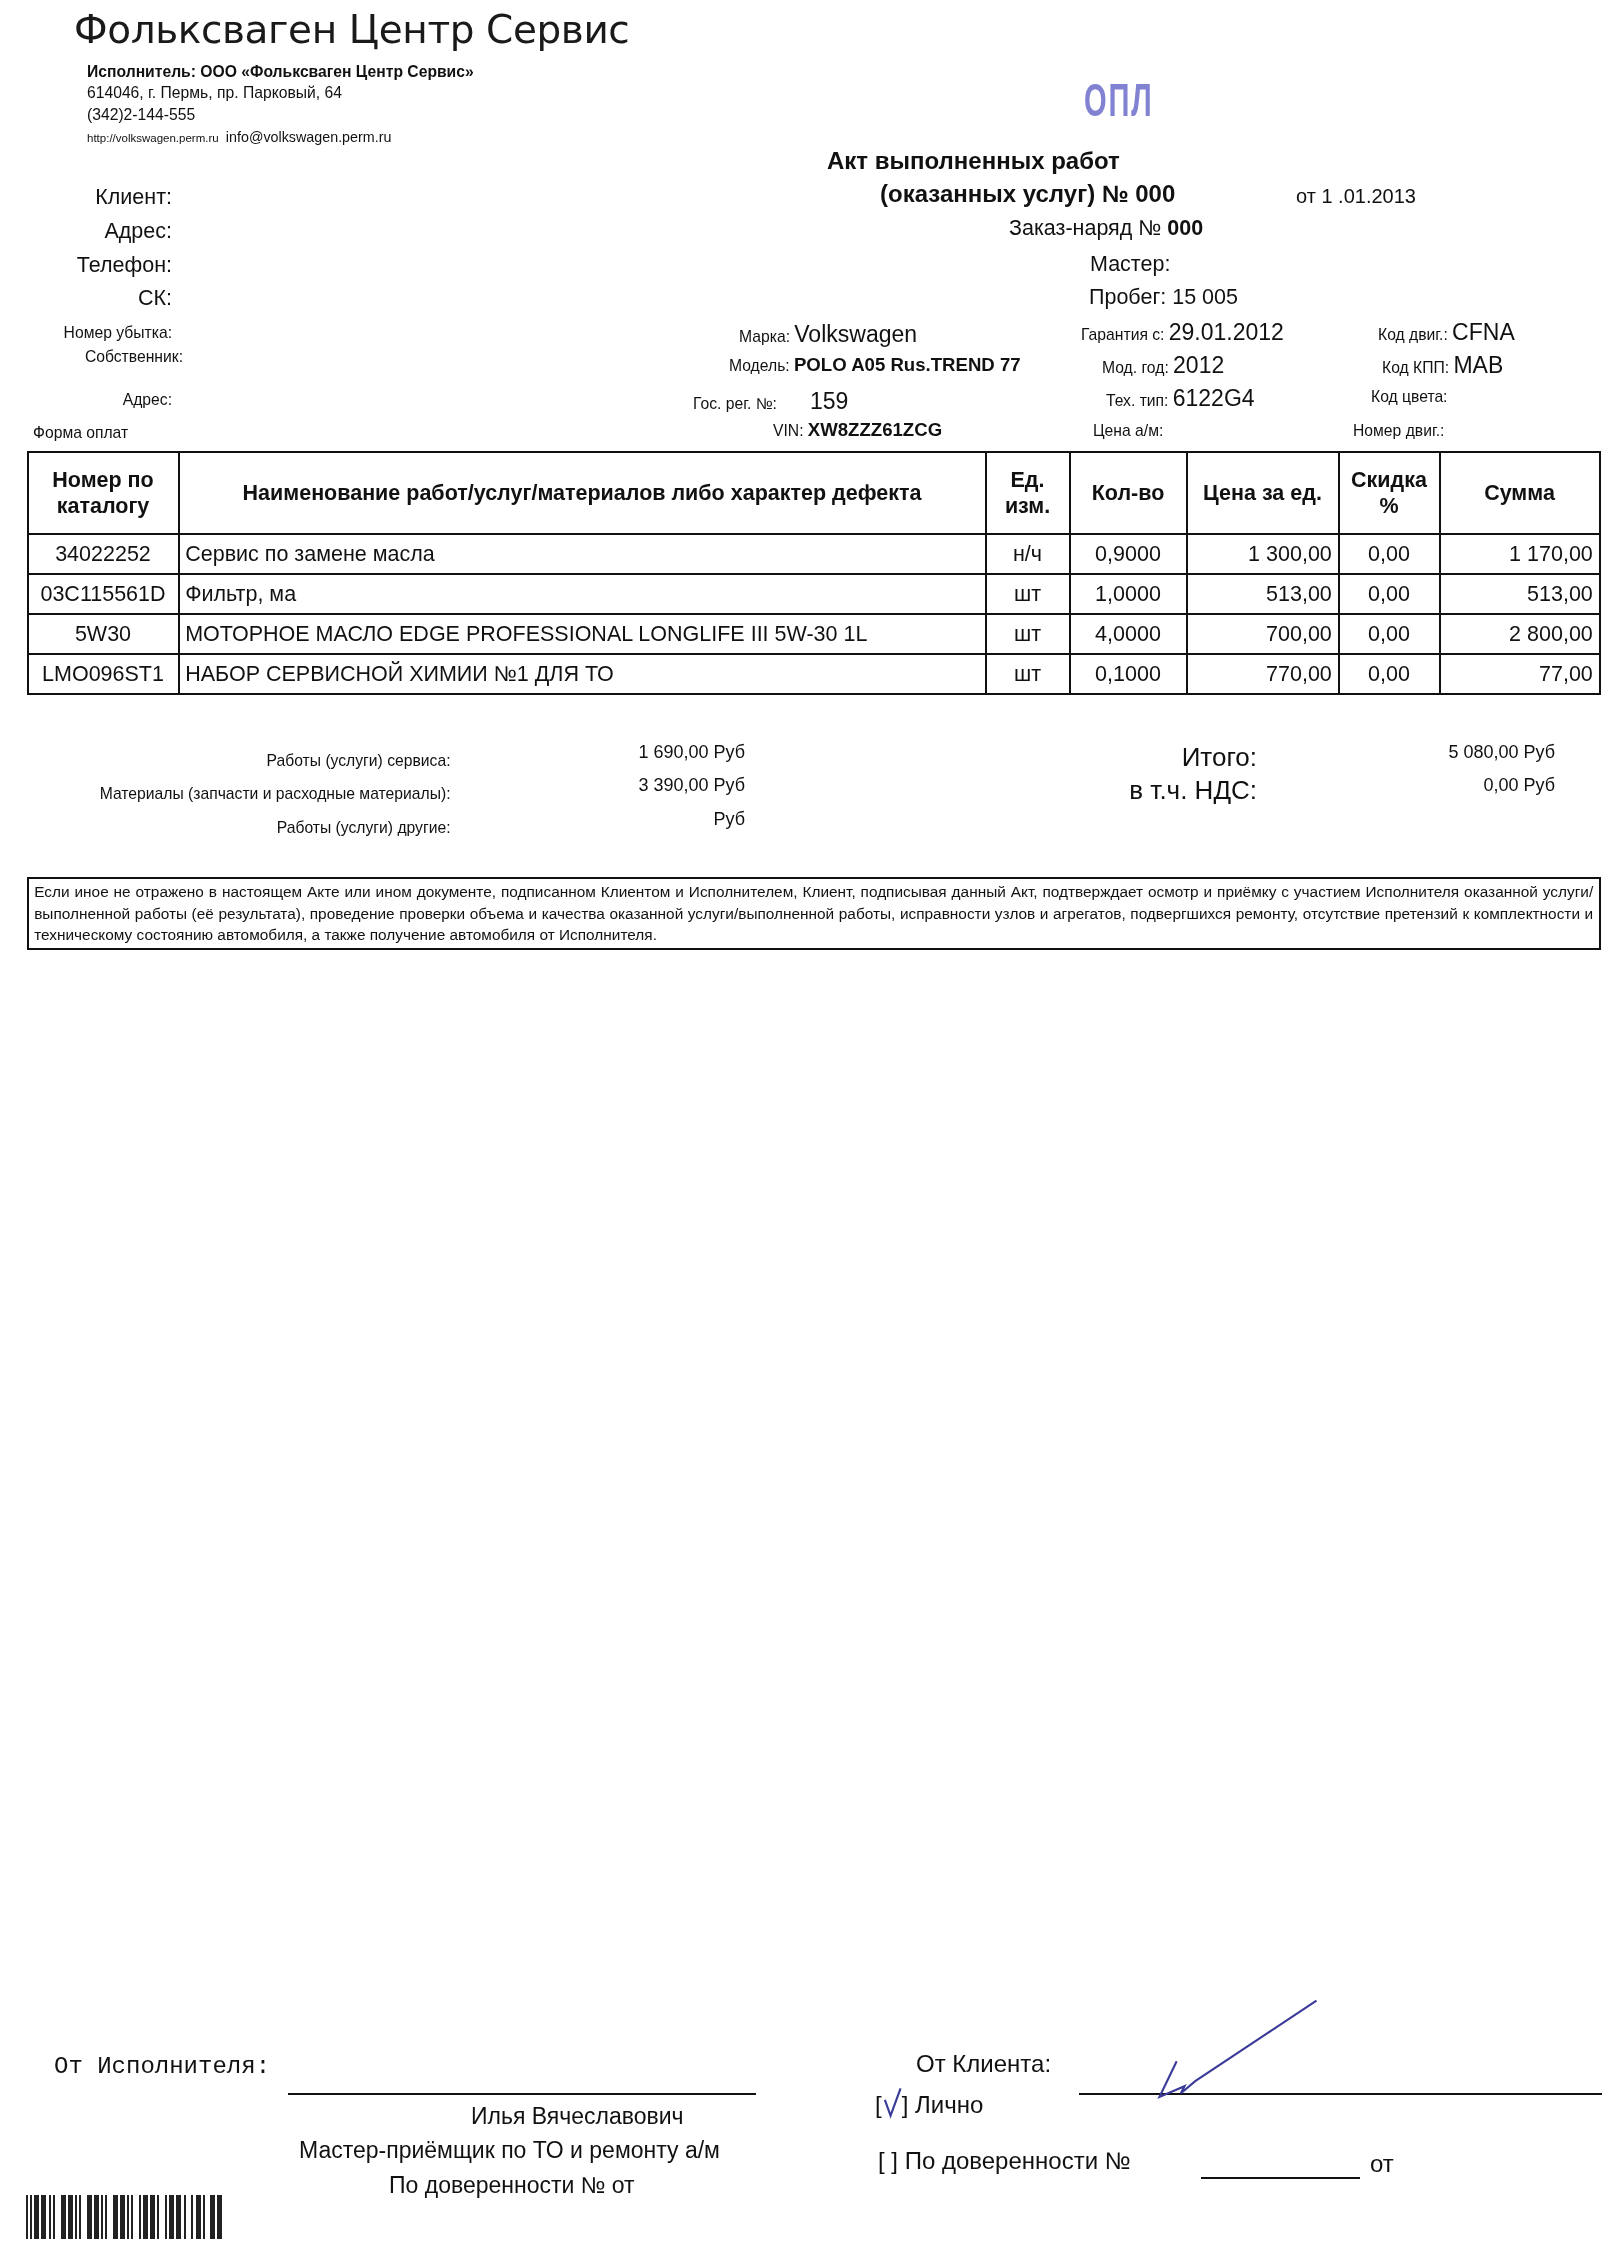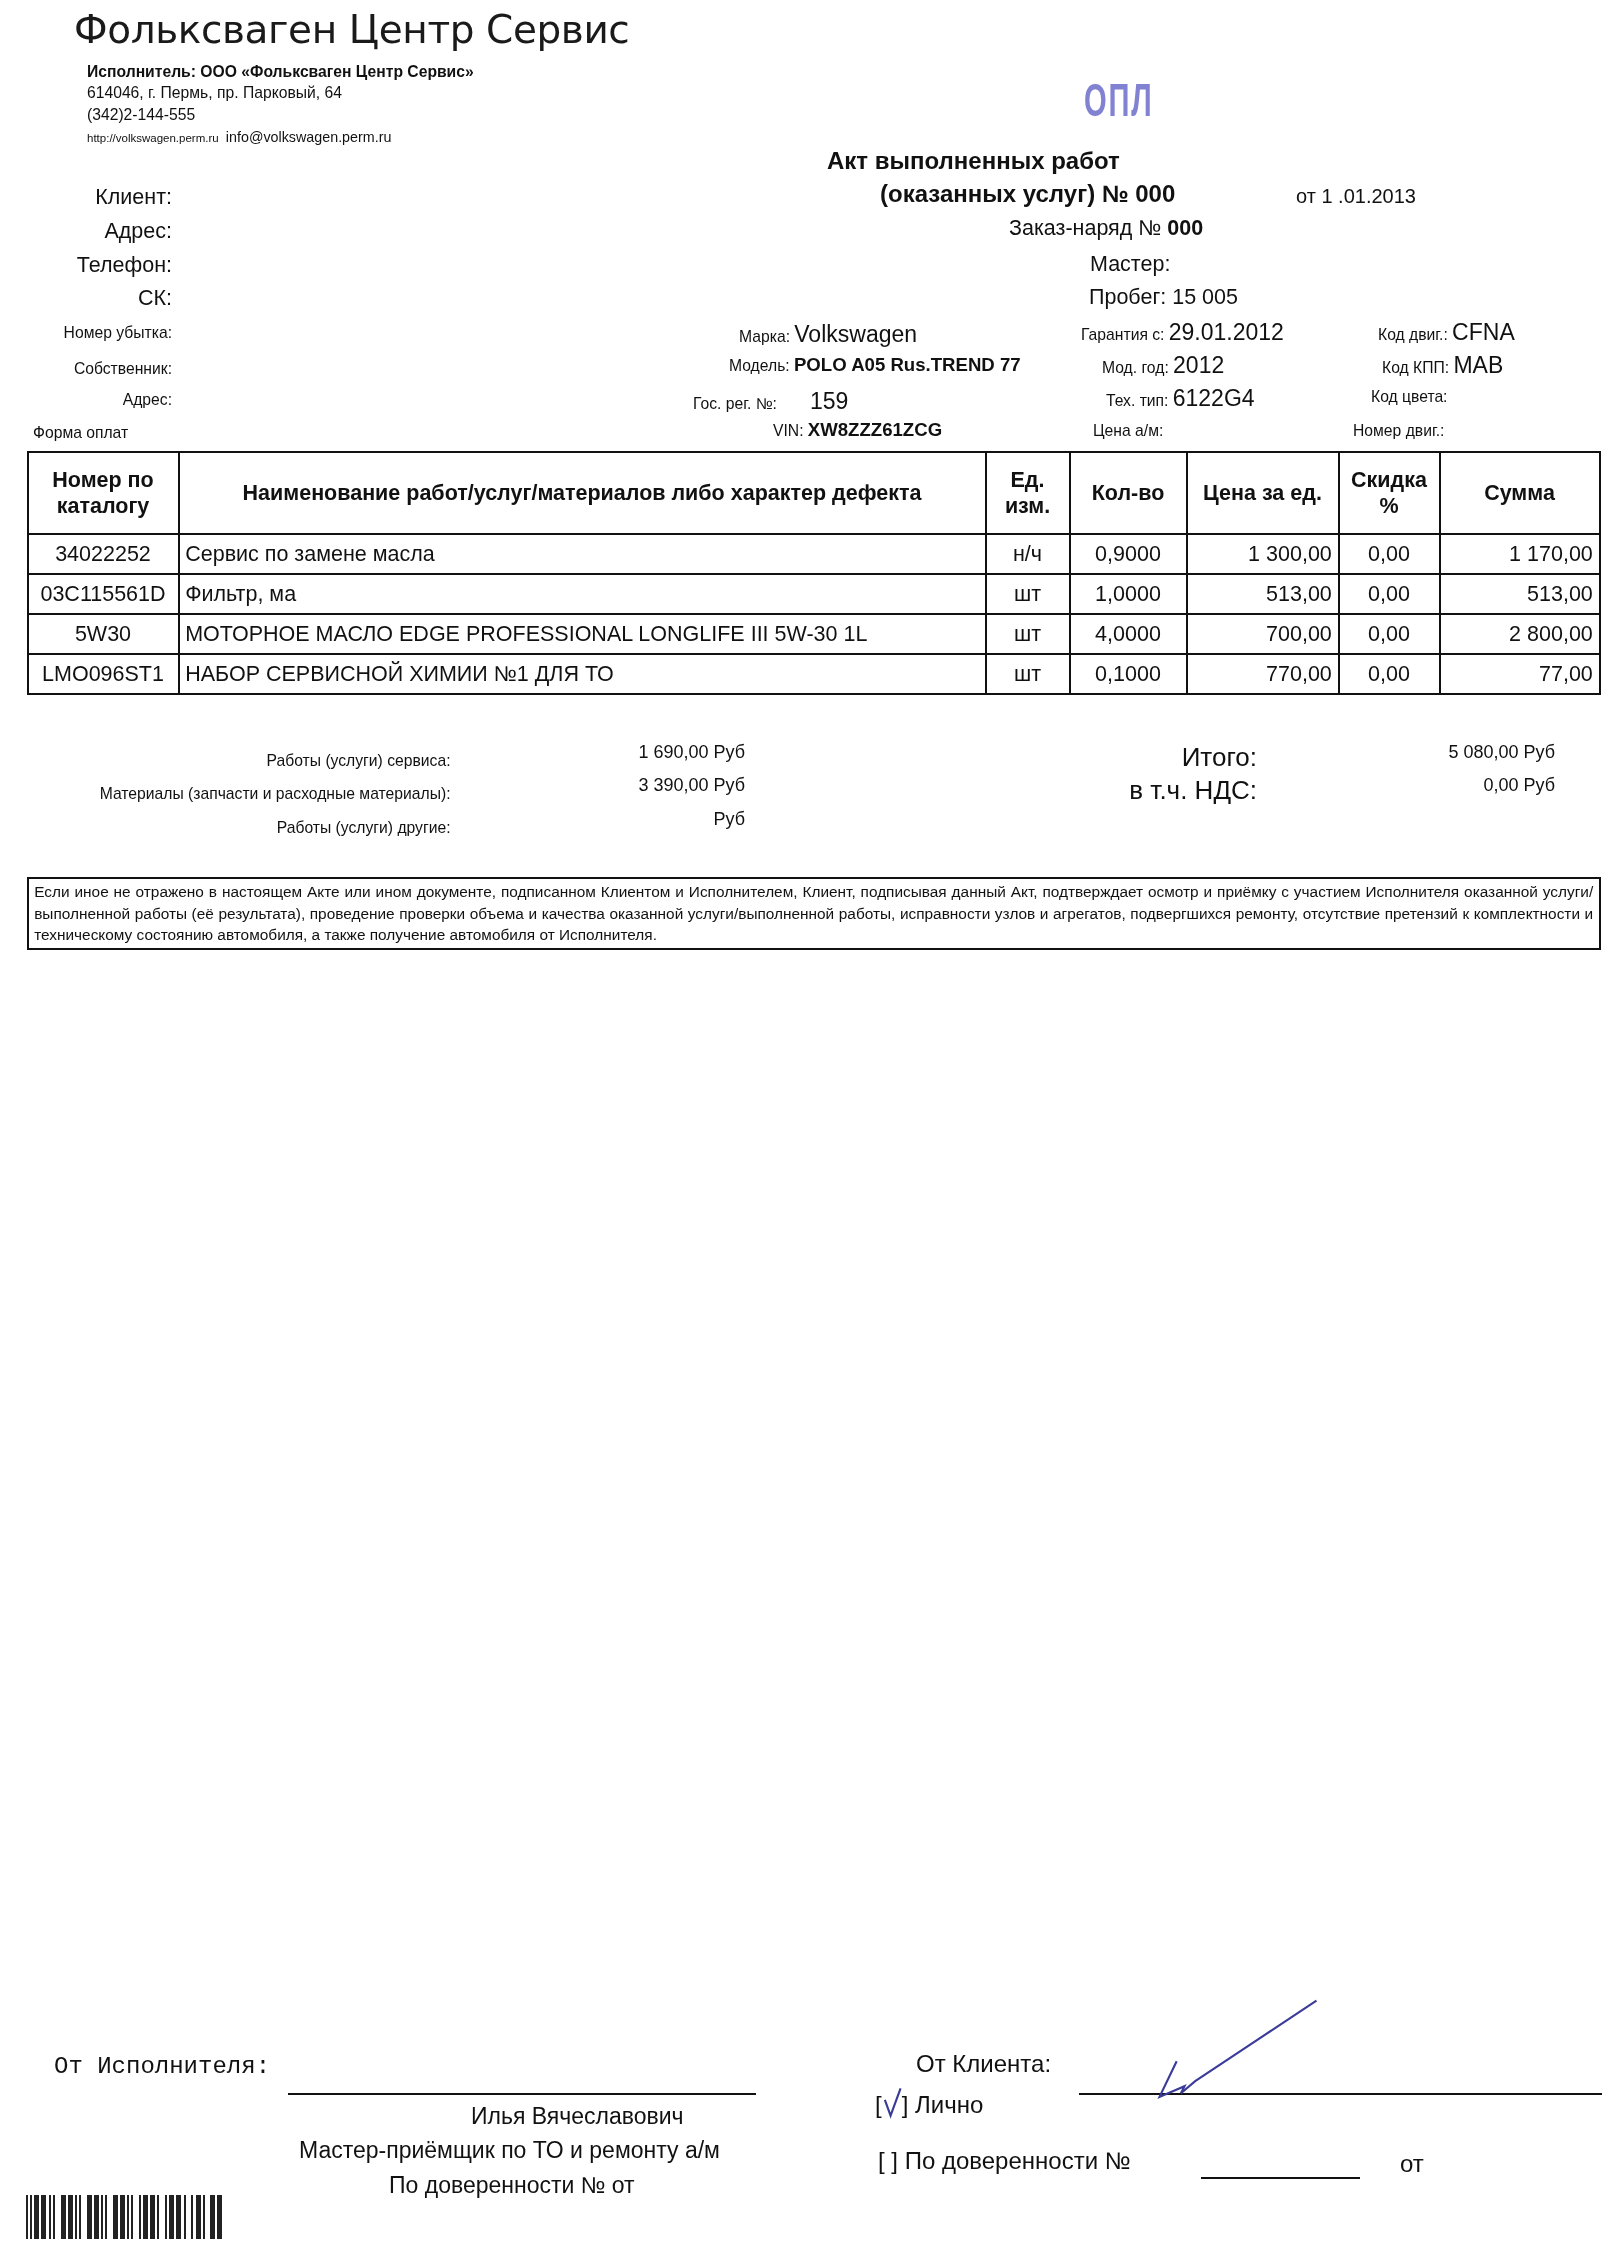--- a/index.html
+++ b/index.html
@@ -61,21 +61,21 @@
 <div class="abs vinfo" style="left:1089px; top:285px; font-size:21.5px;">
   <span>Пробег:</span>
   <span>15 005</span>
 </div>
 
 <div class="abs cl lbl-right" style="top:185px;">Клиент:</div>
 <div class="abs cl lbl-right" style="top:219px;">Адрес:</div>
 <div class="abs cl lbl-right" style="top:253px;">Телефон:</div>
 <div class="abs cl lbl-right" style="top:286px;">СК:</div>
 <div class="abs cl-sm lbl-right" style="top:324px;">Номер убытка:</div>
-<div class="abs cl-sm lbl-right" style="top:360px;">Собственник:</div>
+<div class="abs cl-sm lbl-right" style="top:348px;padding-left:11px;">Собственник:</div>
 <div class="abs cl-sm lbl-right" style="top:391px;">Адрес:</div>
 <div class="abs cl-sm" style="left:33px; top:424px;">Форма оплат</div>
 
 <div class="abs vinfo" style="left:739px; top:321px;">
   <span>Марка:</span><span class="v">Volkswagen</span>
 </div>
 <div class="abs vinfo" style="left:729px; top:354px;">
   <span>Модель:</span><span class="vb">POLO A05 Rus.TREND 77</span>
 </div>
 <div class="abs vinfo" style="left:693px; top:388px;">
@@ -193,21 +193,21 @@
 </svg>
 <div class="abs sig-text" style="left:875px; top:2087px;">
   <span>[<svg width="20" height="31.5" viewBox="0 0 28 44" style="vertical-align:-5.7px">
         <path d="M4 18 L12 40 L26 2" fill="none" stroke="#3b3b9a" stroke-width="3"></path>
       </svg></span><span>] Лично</span>
 </div>
 <div class="abs sig-text" style="left:878px; top:2147px;">
   <span>[   ] По доверенности №</span>
 </div>
 <div class="line" style="left:1201px; top:2177px; width:159px;"></div>
-<div class="abs sig-text" style="left:1370px; top:2150px;margin-left:30px;">от</div>
+<div class="abs sig-text" style="left:1370px; top:2150px;">от</div>
 
 <div class="barcode">
   <span style="width:2.1px"></span>
     <span style="width:2.1px"></span>
     <span style="width:5px"></span>
     <span style="width:5px"></span>
     <span style="width:2.1px"></span>
     <span style="width:2.1px"></span>
   <span style="width:5px;margin-left:3.6px"></span>
     <span style="width:5px"></span>

